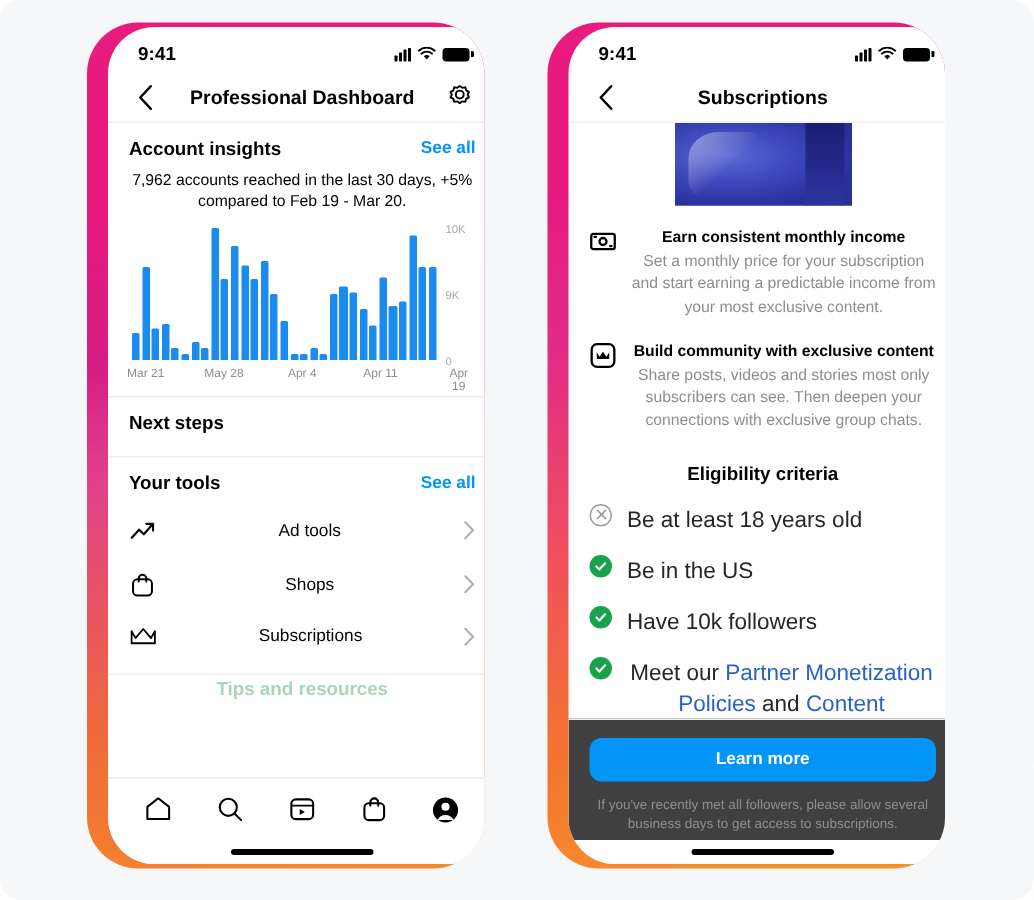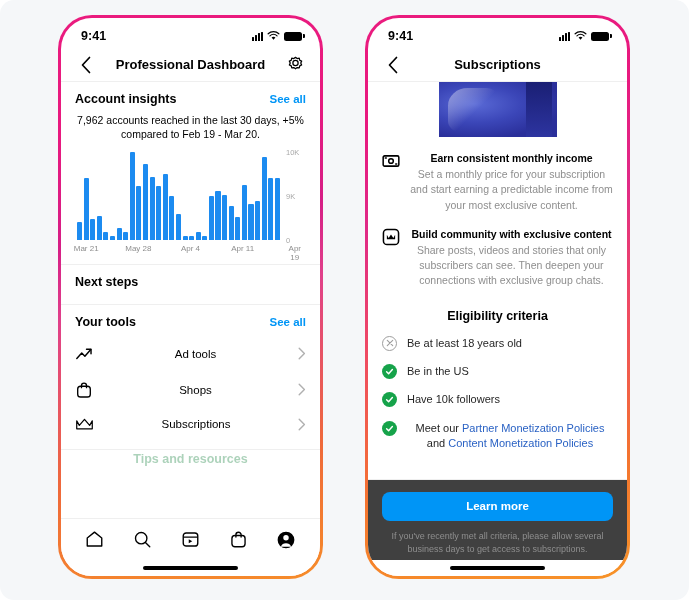--- a/index.html
+++ b/index.html
@@ -30,20 +30,21 @@
   .phone.right { left: 365px; top: 15px;
     background: linear-gradient(170deg, #ea1b7e 0%, #e8197f 18%, #e02a87 35%, #ef4a64 55%, #f4742f 80%, #f79328 100%); }
   .screen {
     position: relative;
     width: 100%; height: 100%;
     background: #ffffff;
     border-radius: 31px;
     overflow: hidden;
     display: flex;
     flex-direction: column;
+    margin-left: 11px;
   }
 
   
   .statusbar {
     height: 30px;
     display: flex;
     align-items: center;
     justify-content: space-between;
     padding: 6px 18px 0 20px;
     flex: none;
@@ -217,21 +218,21 @@
 
   .feature {
     display:flex; gap:10px; padding: 0 14px; margin-top: 14px;
   }
   .feat-icon { flex:none; width:18px; height:18px; margin-top:1px; }
   .feat-title { font-size: 10.5px; font-weight:bold; color:#000; line-height:1.35; }
   .feat-body { font-size: 10.5px; color:#8e8e8e; line-height:1.45; margin-top:2px; }
 
   .elig-title { font-size:12.5px; font-weight:bold; color:#000; padding: 0 14px; margin-top: 20px; }
   .elig-row { display:flex; align-items:flex-start; gap:10px; padding: 0 14px; margin-top: 12px; }
-  .elig-txt { font-size: 11px; color:#262626; line-height:1.4; padding-top:1px; }
+  .elig-txt { font-size: 15px; color:#262626; line-height:1.4; padding-top:1px; }
   .link { color:#2a62c4; }
   .circle-check {
     width:15px; height:15px; border-radius:50%; background:#16a34a;
     display:flex; align-items:center; justify-content:center; flex:none; margin-top:1px;
   }
   .circle-x {
     width:15px; height:15px; border-radius:50%; border:1.3px solid #9e9e9e;
     display:flex; align-items:center; justify-content:center; flex:none; margin-top:1px;
   }
 
@@ -495,21 +496,21 @@
           </div>
         </div>
 
         <div class="feature">
           <svg class="feat-icon" viewBox="0 0 20 20">
             <rect x="1.6" y="1.6" width="16.8" height="16.8" rx="4" stroke="#000" stroke-width="1.7" fill="none"></rect>
             <path d="M5.4 7.6 7.4 11 10 7.2l2.6 3.8 2-3.4v5H5.4z" fill="#000"></path>
           </svg>
           <div>
             <div class="feat-title">Build community with exclusive content</div>
-            <div class="feat-body">Share posts, videos and stories that only subscribers can see. Then deepen your connections with exclusive group chats.</div>
+            <div class="feat-body">Share posts, videos and stories most only subscribers can see. Then deepen your connections with exclusive group chats.</div>
           </div>
         </div>
 
         <div class="elig-title">Eligibility criteria</div>
 
         <div class="elig-row">
           <div class="circle-x">
             <svg width="8" height="8" viewBox="0 0 10 10">
               <path d="M1.6 1.6 8.4 8.4M8.4 1.6 1.6 8.4" stroke="#9e9e9e" stroke-width="1.4" stroke-linecap="round"></path>
             </svg>
@@ -540,21 +541,21 @@
             <svg width="9" height="9" viewBox="0 0 10 10">
               <path d="M1.8 5.2 4 7.4l4.2-4.6" stroke="#fff" stroke-width="1.6" fill="none" stroke-linecap="round" stroke-linejoin="round"></path>
             </svg>
           </div>
           <div class="elig-txt"><span>Meet our </span><span class="link">Partner Monetization Policies</span><span> and </span><span class="link">Content Monetization Policies</span></div>
         </div>
       </div>
 
       <div class="footer-area">
         <button class="learn-btn">Learn more</button>
-        <div class="foot-note">If you've recently met all criteria, please allow several business days to get access to subscriptions.</div>
+        <div class="foot-note">If you've recently met all followers, please allow several business days to get access to subscriptions.</div>
       </div>
       <div class="home-ind">
           <div></div>
         </div>
     </div>
   </div>
 
 </div>
 
 </body></html>

